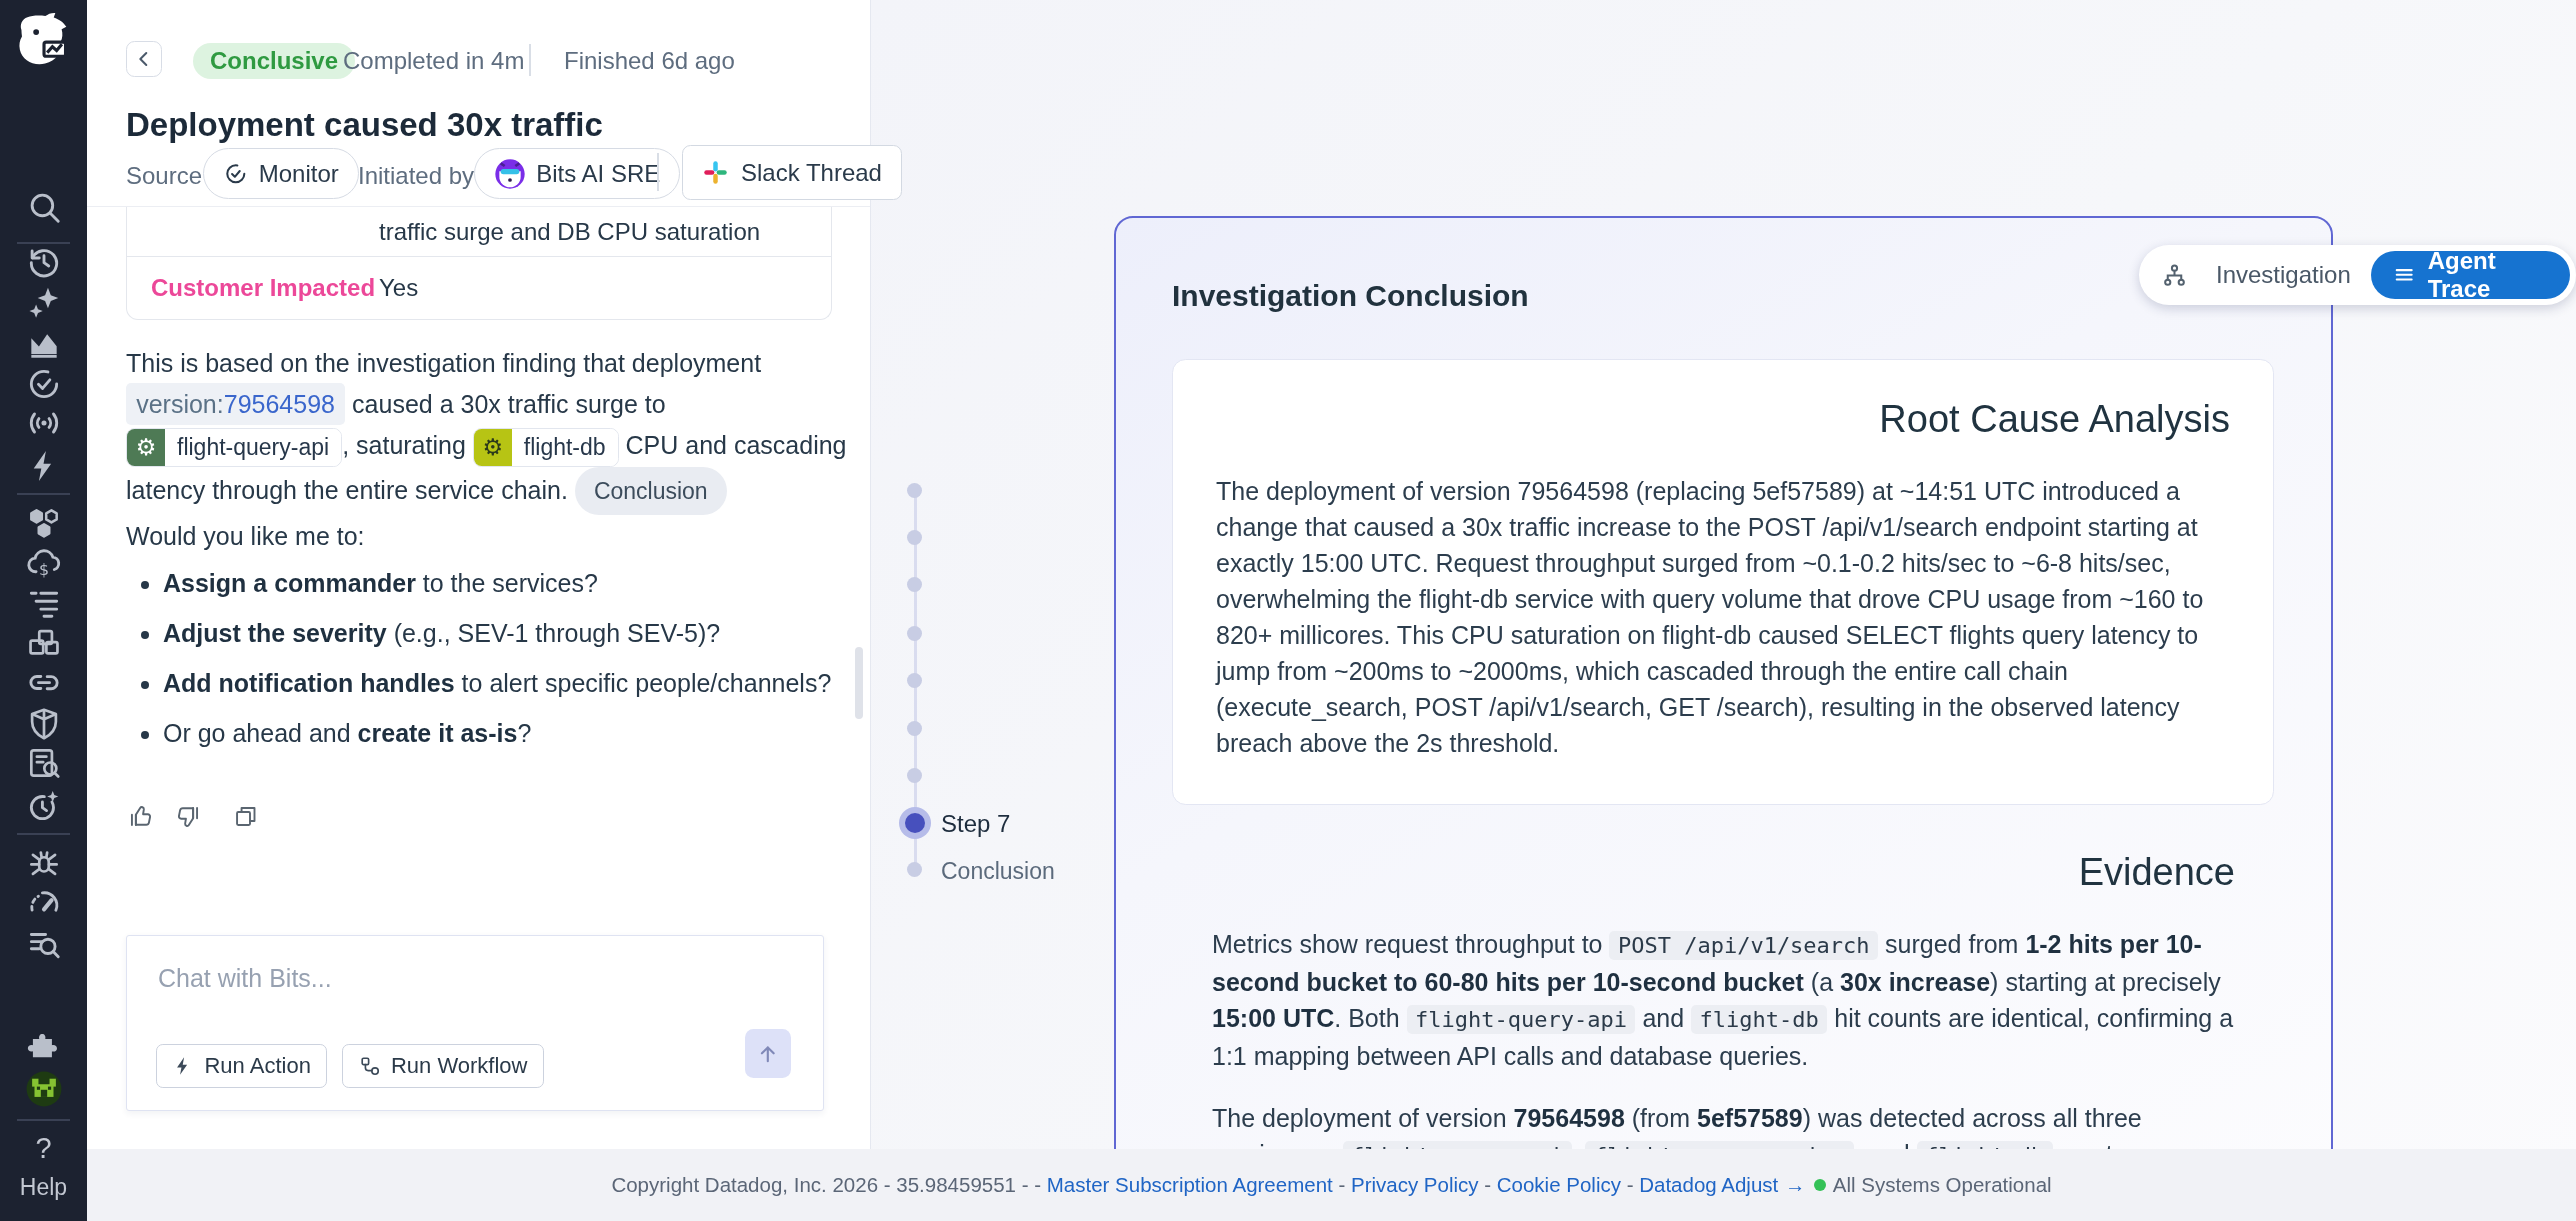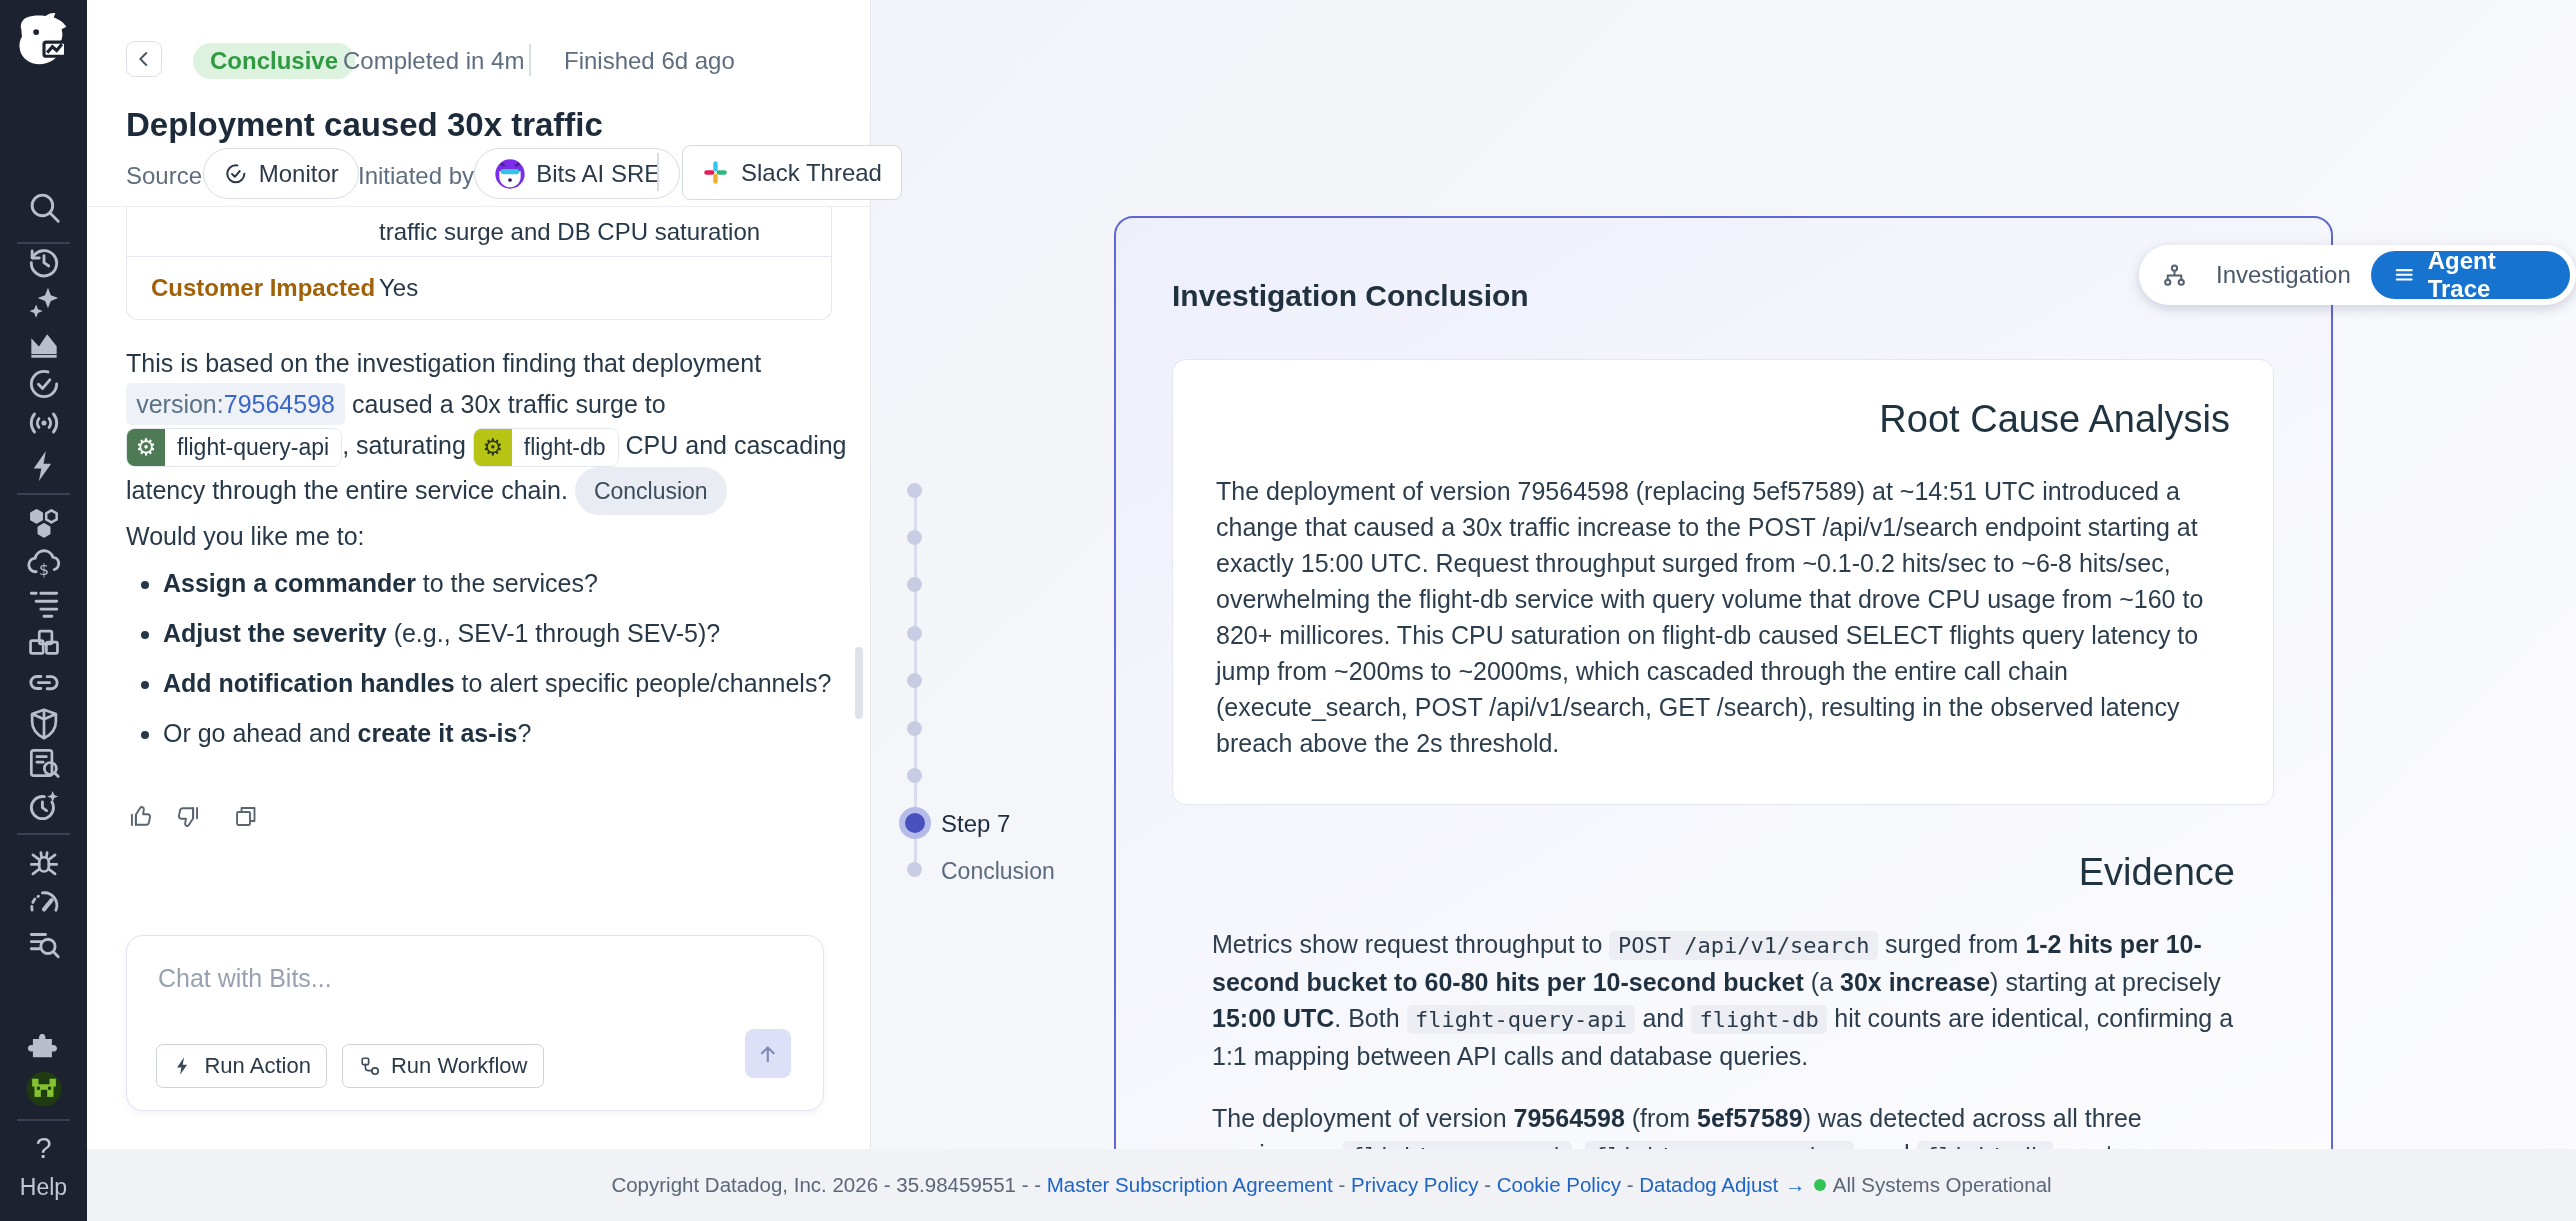--- a/index.html
+++ b/index.html
@@ -38,21 +38,21 @@
   .avatar-bits{width:32px;height:32px;border-radius:50%;}
   .hdr-sep{position:absolute;left:657px;top:153px;width:1.7px;height:38px;background:#d9dee6;}
   .hdr-bottom-line{position:absolute;left:87px;top:206px;width:783px;height:0.9px;background:#eceef3;}
 
   
   .tbl{position:absolute;left:126px;top:207px;width:706px;height:113px;border:1.7px solid #e4e7ed;border-top:none;
        border-radius:0 0 12px 12px;background:#fff;box-sizing:border-box;}
   .tbl .r1{height:49px;border-bottom:1.7px solid #e4e7ed;position:relative;}
   .tbl .r2{height:61px;position:relative;}
   .tbl .val{position:absolute;left:252px;top:0;height:100%;display:flex;align-items:center;font-size:24px;color:#273848;}
-  .tbl .lab{position:absolute;left:24px;top:0;height:100%;display:flex;align-items:center;font-size:24px;font-weight:700;color:#a16207;}
+  .tbl .lab{position:absolute;left:24px;top:0;height:100%;display:flex;align-items:center;font-size:24px;font-weight:700;color:#ec4899;}
 
   .para1{position:absolute;left:126px;top:343px;width:742px;font-size:25px;line-height:40px;color:#273848;}
   .chip-version{display:inline-block;background:#eef1f6;border-radius:5.1px;padding:0.9px 10.2px;cursor:pointer;}
   .chip-version .pre{color:#5a7186;}
   .chip-version .num{color:#3a66cc;}
   .svc-chip{display:inline-flex;height:39px;border:1.7px solid #e2e6ee;border-radius:8.5px;overflow:hidden;background:#fff;
             vertical-align:middle;cursor:pointer;box-sizing:border-box;}
   .svc-chip .ic{width:38px;display:flex;align-items:center;justify-content:center;font-family:"DejaVu Sans",sans-serif;}
   .svc-chip .tx{display:flex;align-items:center;padding:0 12px;font-size:23px;color:#27374a;background:#fff;}
   .ic-green{background:#4e7a55;color:#fff;}
@@ -62,21 +62,21 @@
 
   .prompt{position:absolute;left:126px;top:522px;font-size:25px;color:#273848;}
   .blist{position:absolute;left:132px;top:564px;width:725px;margin:0;padding-left:31px;font-size:25px;line-height:38px;color:#273848;}
   .blist li{margin-bottom:12px;}
   .blist b{color:#1f3040;}
 
   .fb-row{position:absolute;left:128px;top:803px;display:flex;gap:19px;color:#5a6570;}
   .fb-row .fb{width:27px;height:27px;cursor:pointer;}
   .fb-row svg{width:27px;height:27px;}
 
-  .chat-card{position:absolute;left:126px;top:935px;width:698px;height:176px;border:1.7px solid #dfe3f2;border-radius:17px;
+  .chat-card{position:absolute;left:126px;top:935px;width:698px;height:176px;border:1.7px solid #dfe3f2;border-radius:3px;
              background:#fff;box-shadow:0 2.6px 6.8px rgba(35,46,86,.06);box-sizing:border-box;}
   .chat-input{position:absolute;left:29px;top:25.6px;width:512px;height:51px;border:none;outline:none;resize:none;
               font-family:"Liberation Sans",sans-serif;font-size:25px;color:#2a3a4a;background:transparent;}
   .chat-input::placeholder{color:#97a1b1;}
   .chat-btns{position:absolute;left:29px;bottom:22px;display:flex;gap:15.3px;}
   .mini-btn{height:44px;border:1.7px solid #ccd2de;border-radius:6.8px;background:#fff;display:flex;align-items:center;
             gap:10.2px;padding:0 15.3px;font-size:22px;color:#2b3a49;cursor:pointer;box-sizing:border-box;}
   .mini-btn svg{width:22px;height:22px;color:#3c4a59;}
   .send-btn{position:absolute;right:32px;bottom:32px;width:46px;height:49px;background:#dde1f8;border-radius:8.5px;
             display:flex;align-items:center;justify-content:center;color:#8089b8;cursor:pointer;}

